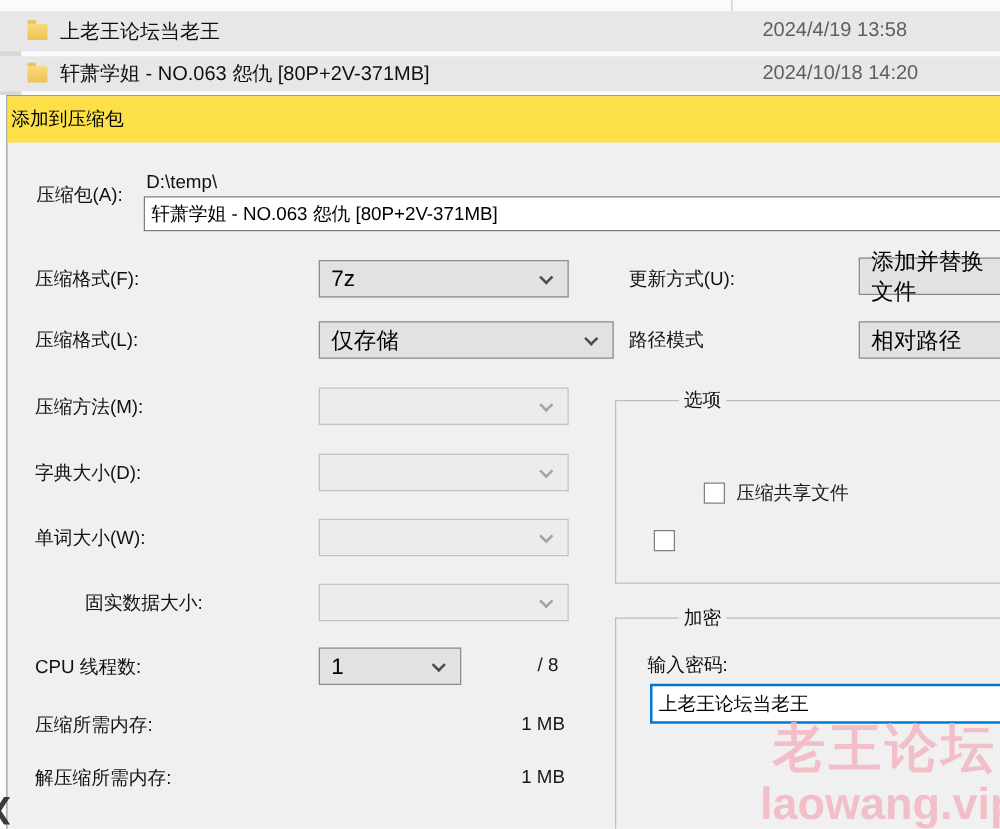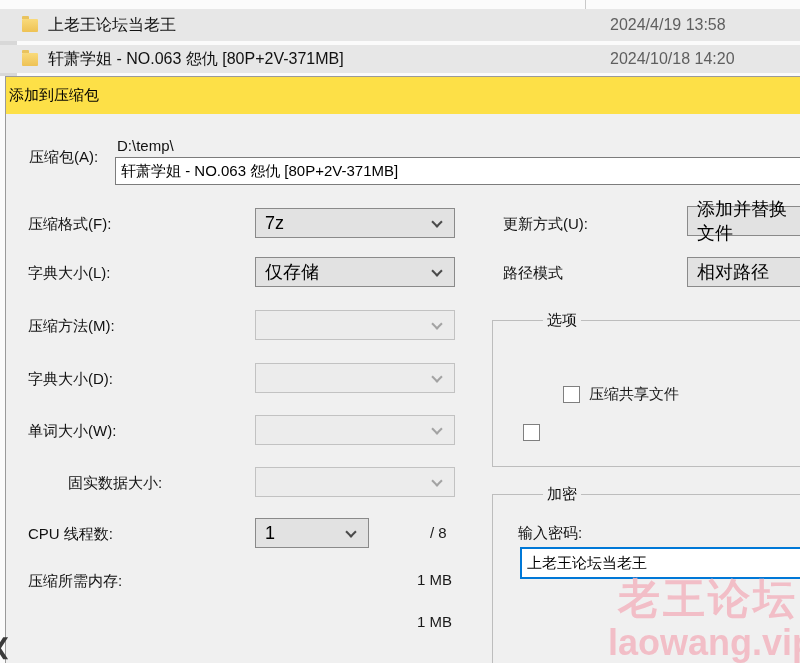--- a/index.html
+++ b/index.html
@@ -88,22 +88,22 @@
   <span class="dlg-label" style="left:23px;top:70px;">压缩包(A):</span>
   <span class="dlg-label" style="left:111px;top:59px;">D:\temp\</span>
   <input class="text-input" style="left: 109px; top: 80px; width: 700px;" value="轩萧学姐 - NO.063 怨仇 [80P+2V-371MB]">
 
   <span class="dlg-label" style="left:22px;top:137px;">压缩格式(F):</span>
   <div class="combo" style="left:249px;top:131px;width:200px;">
     <span>7z</span>
     <span class="chev"></span>
   </div>
 
-  <span class="dlg-label" style="left:22px;top:186px;">字典大小(L):</span>
-  <div class="combo" style="left:249px;top:180px;width:200px;">
+  <span class="dlg-label" style="left:22px;top:186px;">压缩格式(L):</span>
+  <div class="combo" style="left:249px;top:180px;width:236px;">
     <span>仅存储</span>
     <span class="chev"></span>
   </div>
 
   <span class="dlg-label" style="left:22px;top:239px;">压缩方法(M):</span>
   <div class="combo disabled" style="left:249px;top:233px;width:200px;">
     <span></span>
     <span class="chev"></span>
   </div>
 
@@ -128,20 +128,21 @@
   <span class="dlg-label" style="left:22px;top:447px;">CPU 线程数:</span>
   <div class="combo" style="left:249px;top:441px;width:114px;">
     <span>1</span>
     <span class="chev"></span>
   </div>
   <span class="cpu-suffix" style="left:424px;top:447px;">/ 8</span>
 
   <span class="dlg-label" style="left:22px;top:494px;">压缩所需内存:</span>
   <span class="mem-value" style="left:366px;top:494px;">1 MB</span>
 
+  <span class="dlg-label" style="left:22px;top:536px;">解压缩所需内存:</span>
   <span class="mem-value" style="left:366px;top:536px;">1 MB</span>
 
   <span class="dlg-label" style="left:497px;top:137px;">更新方式(U):</span>
   <div class="combo" style="left:681px;top:129px;width:125px;">
     <span>添加并替换文件</span>
   </div>
 
   <span class="dlg-label" style="left:497px;top:186px;">路径模式</span>
   <div class="combo" style="left:681px;top:180px;width:125px;">
     <span>相对路径</span>

